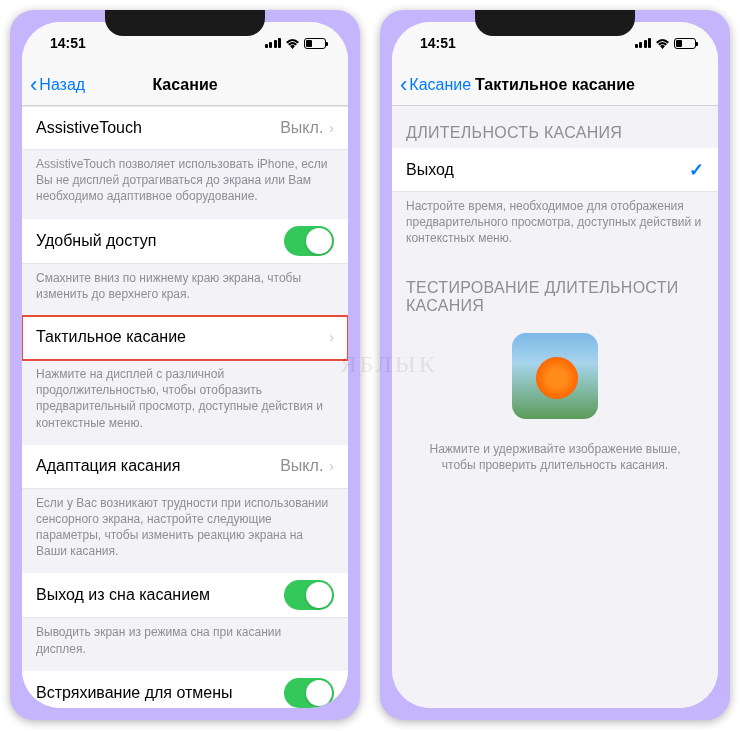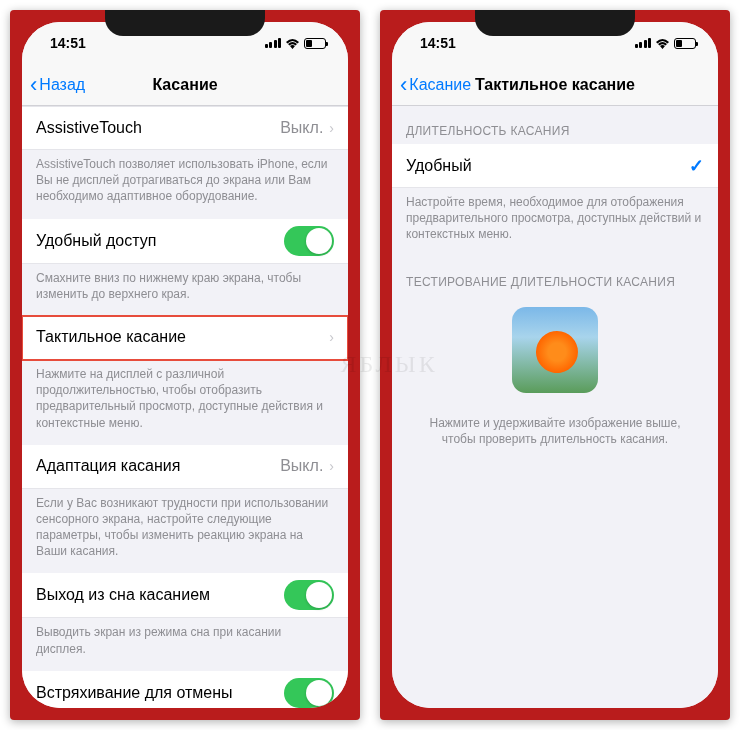--- a/index.html
+++ b/index.html
@@ -8,22 +8,22 @@
       background: #fff;
       display: flex;
       gap: 20px;
       padding: 10px;
       justify-content: center;
       align-items: flex-start;
     }
     .phone {
       width: 350px;
       height: 710px;
-      background: #b91c1c;
-      border-radius: 4px;
+      background: #c4b5fd;
+      border-radius: 24px;
       padding: 12px;
       box-shadow: 0 2px 10px rgba(0,0,0,0.3);
       position: relative;
     }
     .screen {
       width: 100%;
       height: 100%;
       background: #f2f2f7;
       border-radius: 38px;
       overflow: hidden;
@@ -112,21 +112,21 @@
       color: #c7c7cc;
       font-size: 14px;
     }
     .footer-text {
       font-size: 12px;
       color: #8e8e93;
       padding: 6px 14px 14px;
       line-height: 1.35;
     }
     .header-text {
-      font-size: 12px;
+      font-size: 16px;
       color: #8e8e93;
       padding: 18px 14px 6px;
       text-transform: uppercase;
       letter-spacing: 0.3px;
     }
     .highlighted {
       outline: 2px solid #e74c3c;
       outline-offset: -1px;
       position: relative;
       z-index: 5;
@@ -337,21 +337,21 @@
         <span class="back-chevron">‹</span>
         <span>Касание</span>
       </div>
       <div class="nav-title">Тактильное касание</div>
     </div>
     <div class="content">
 
       <div class="header-text">ДЛИТЕЛЬНОСТЬ КАСАНИЯ</div>
 
       <div class="cell">
-        <span>Удобный</span>
+        <span>Выход</span>
         <span class="checkmark">✓</span>
       </div>
 
       <div class="footer-text">Настройте время, необходимое для отображения предварительного просмотра, доступных действий и контекстных меню.</div>
 
       <div class="header-text">ТЕСТИРОВАНИЕ ДЛИТЕЛЬНОСТИ КАСАНИЯ</div>
 
       <div class="test-image-wrap">
         <div class="test-image">
           <div class="flower"></div>

